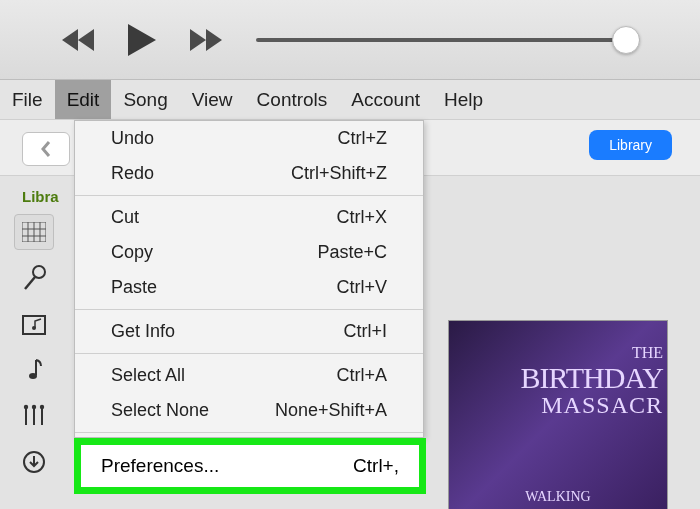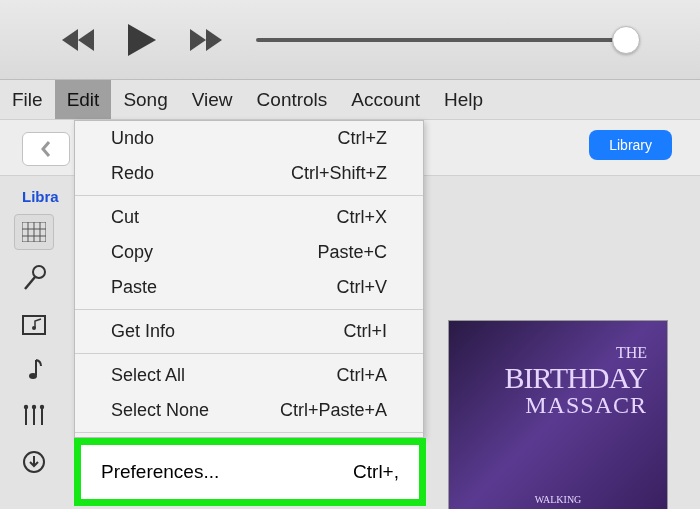--- a/index.html
+++ b/index.html
@@ -67,21 +67,21 @@
     position:absolute; right:28px; top:10px;
     background:#1a7cff;
     color:#fff;
     border-radius:8px;
     padding:7px 20px;
     font-size:14px;
     border:none;
   }
   .sidebar-label {
     position:absolute; left:22px; top:188px;
-    font-size:15px; font-weight:bold; color:#1d4ed8;
+    font-size:15px; font-weight:bold; color:#4d7c0f;
   }
   .sidebar {
     position:absolute;
     left:14px; top:214px;
     width:60px;
     display:flex; flex-direction:column;
     gap:10px;
   }
   .sidebar-icon {
     width:40px; height:36px;
@@ -106,49 +106,49 @@
   .dropdown-row {
     display:flex; justify-content:space-between;
     padding:7px 36px;
   }
   .dropdown-sep {
     height:1px; background:#cfcfcf; margin:4px 0;
   }
   .highlight-box {
     position:absolute;
     left:74px; top:438px;
-    width:352px; height:68px;
+    width:352px; height:56px;
     border:7px solid #16e816;
     background:#fff;
     display:flex; align-items:center; justify-content:space-between;
     padding:0 20px;
     font-size:19px;
     z-index:50;
   }
   .album {
     position:absolute;
     right:32px; top:320px;
     width:220px; height:190px;
     background:linear-gradient(135deg,#2a1a45,#5a3a90,#3a2060);
     border:1px solid #999;
     color:#e6d6ff;
     overflow:hidden;
   }
   .album-title {
-    position:absolute; right:20px; top:24px;
+    position:absolute; right:4px; top:24px;
     font-family:Georgia,serif;
     text-align:right;
     line-height:1.05;
   }
   .album-t1 { font-size:16px; }
   .album-t2 { font-size:30px; letter-spacing:-1px;}
   .album-t3 { font-size:24px; letter-spacing:1px;}
   .album-bottom {
     position:absolute; bottom:4px; left:50%; transform:translateX(-50%);
-    font-size:10px; font-family:Georgia,serif;
+    font-size:14px; font-family:Georgia,serif;
   }
   svg { display:block; }
 </style>
 </head>
 <body>
 
 <div class="playbar">
   <div class="controls">
     <span>
       <svg width="38" height="26" viewBox="0 0 38 26">
@@ -284,21 +284,21 @@
     <span>Get Info</span>
     <span>Ctrl+I</span>
   </div>
   <div class="dropdown-sep"></div>
   <div class="dropdown-row">
     <span>Select All</span>
     <span>Ctrl+A</span>
   </div>
   <div class="dropdown-row">
     <span>Select None</span>
-    <span>Ctrl+Paste+A</span>
+    <span>None+Shift+A</span>
   </div>
   <div class="dropdown-sep"></div>
 </div>
 
 <div class="highlight-box">
   <span>Preferences...</span>
   <span>Ctrl+,</span>
 </div>
 
 <div class="album">

